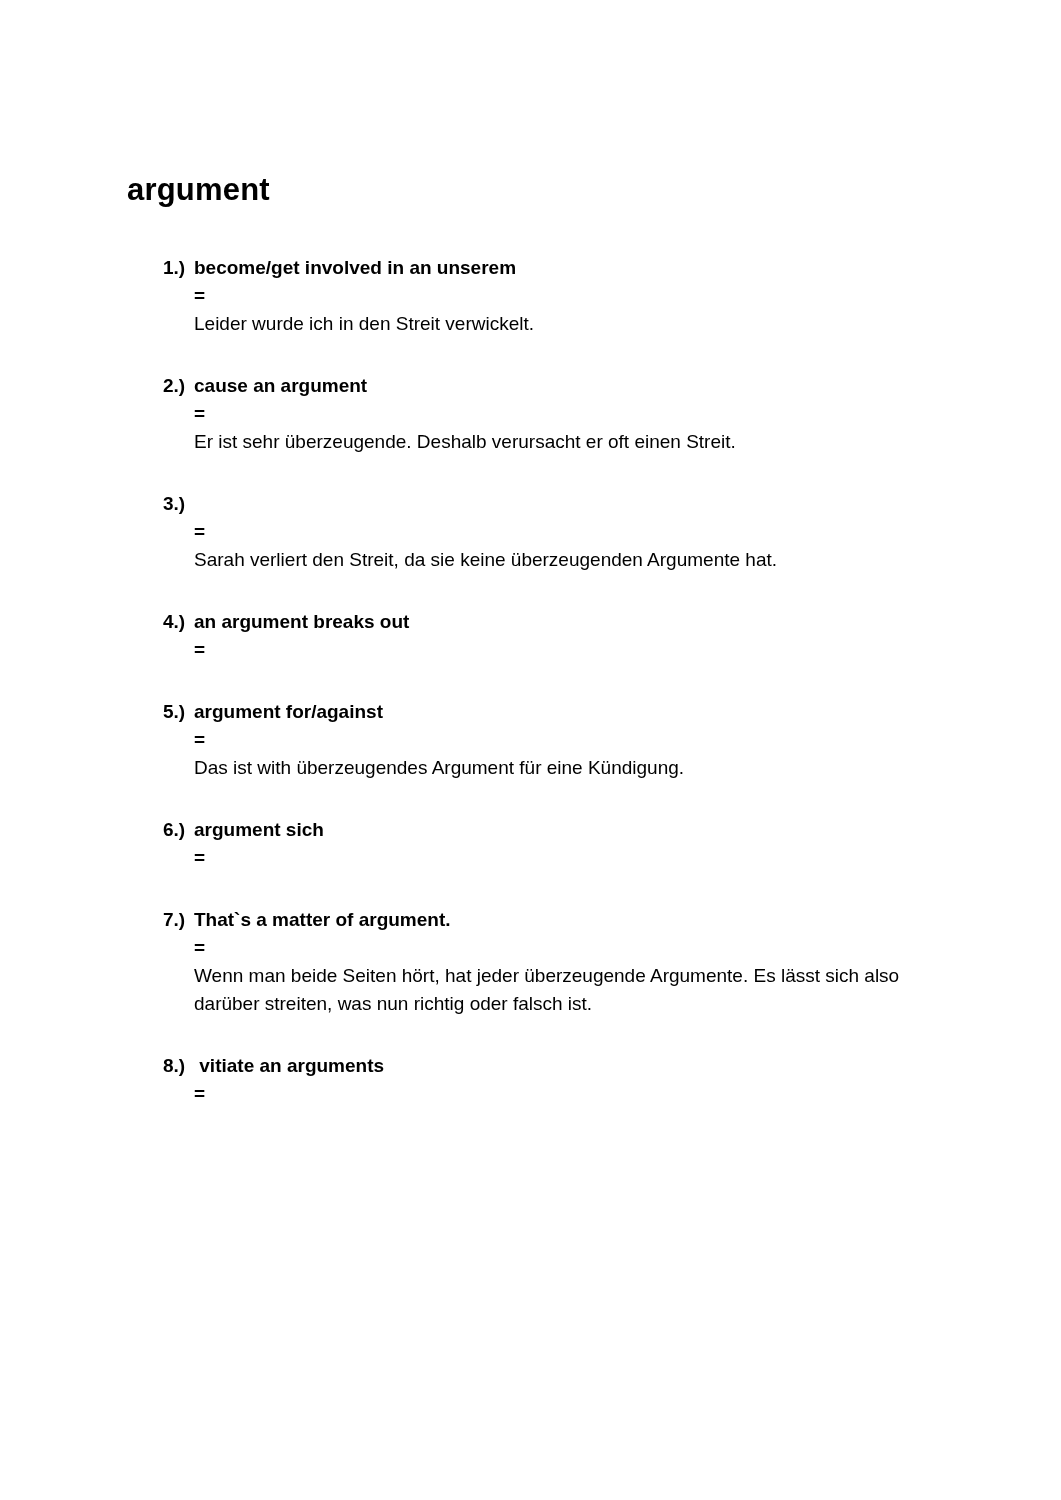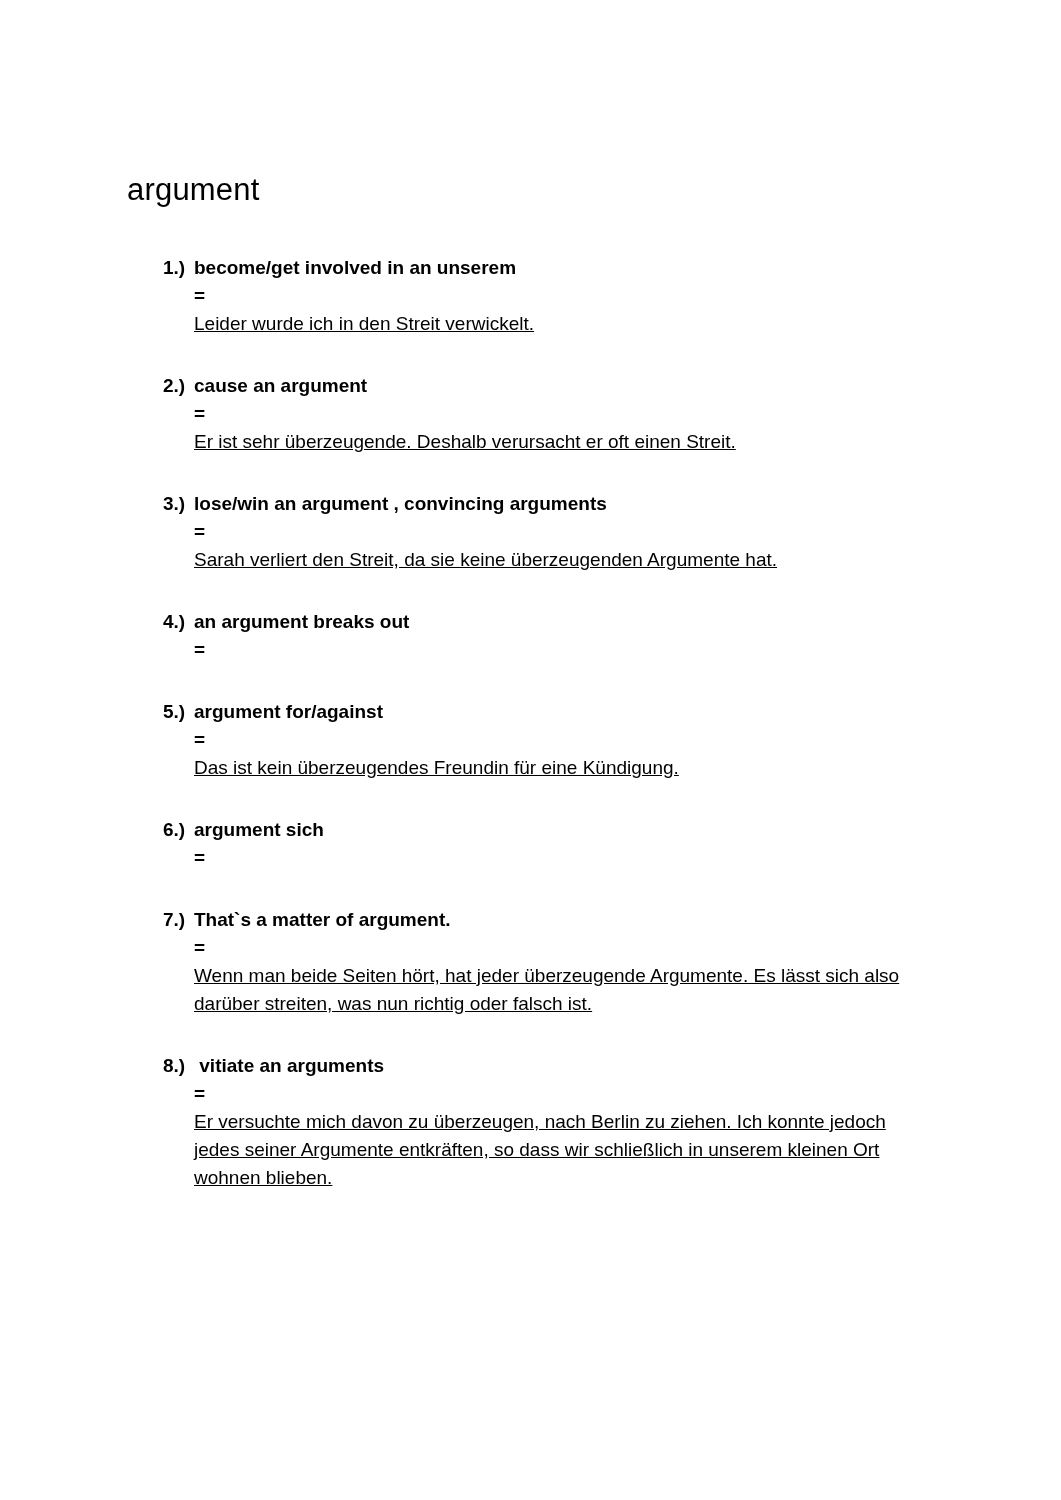--- a/index.html
+++ b/index.html
@@ -14,21 +14,21 @@
     background: #ffffff;
     color: #000000;
     font-family: "Liberation Sans", "DejaVu Sans", sans-serif;
     overflow: hidden;
   }
   .doc-title {
     position: absolute;
     left: 127px;
     top: 172px;
     font-size: 31px;
-    font-weight: normal;
+    font-weight: bold;
     letter-spacing: 0.2px;
   }
   .entries {
     position: absolute;
     left: 163px;
     top: 254px;
     right: 90px;
   }
   .entry {
     margin-bottom: 34px;
@@ -46,21 +46,20 @@
   .entry-phrase {
     white-space: pre-wrap;
   }
   .entry-equals {
     font-weight: bold;
     margin-left: 31px;
   }
   .entry-translation {
     margin-left: 31px;
     max-width: 742px;
-    text-decoration: underline;
   }
 </style>
 </head>
 <body>
 
 <div class="page">
 
   <div class="doc-title">argument</div>
 
   <div class="entries">
@@ -79,41 +78,40 @@
         <span class="entry-num">2.)</span>
         <span class="entry-phrase">cause an argument</span>
       </div>
       <div class="entry-equals">=</div>
       <div class="entry-translation">Er ist sehr überzeugende. Deshalb verursacht er oft einen Streit.</div>
     </div>
 
     <div class="entry">
       <div class="entry-head">
         <span class="entry-num">3.)</span>
-        <span class="entry-phrase">lose/win an argument , convincing arguments</span>
       </div>
       <div class="entry-equals">=</div>
       <div class="entry-translation">Sarah verliert den Streit, da sie keine überzeugenden Argumente hat.</div>
     </div>
 
     <div class="entry">
       <div class="entry-head">
         <span class="entry-num">4.)</span>
         <span class="entry-phrase">an argument breaks out</span>
       </div>
       <div class="entry-equals">=</div>
     </div>
 
     <div class="entry">
       <div class="entry-head">
         <span class="entry-num">5.)</span>
         <span class="entry-phrase">argument for/against</span>
       </div>
       <div class="entry-equals">=</div>
-      <div class="entry-translation">Das ist kein überzeugendes Freundin für eine Kündigung.</div>
+      <div class="entry-translation">Das ist with überzeugendes Argument für eine Kündigung.</div>
     </div>
 
     <div class="entry">
       <div class="entry-head">
         <span class="entry-num">6.)</span>
         <span class="entry-phrase">argument sich</span>
       </div>
       <div class="entry-equals">=</div>
     </div>
 
@@ -125,17 +123,16 @@
       <div class="entry-equals">=</div>
       <div class="entry-translation">Wenn man beide Seiten hört, hat jeder überzeugende Argumente. Es lässt sich also darüber streiten, was nun richtig oder falsch ist.</div>
     </div>
 
     <div class="entry">
       <div class="entry-head">
         <span class="entry-num">8.)</span>
         <span class="entry-phrase"> vitiate an arguments</span>
       </div>
       <div class="entry-equals">=</div>
-      <div class="entry-translation">Er versuchte mich davon zu überzeugen, nach Berlin zu ziehen. Ich konnte jedoch jedes seiner Argumente entkräften, so dass wir schließlich in unserem kleinen Ort wohnen blieben.</div>
     </div>
 
   </div>
 </div>
 
 </body></html>

